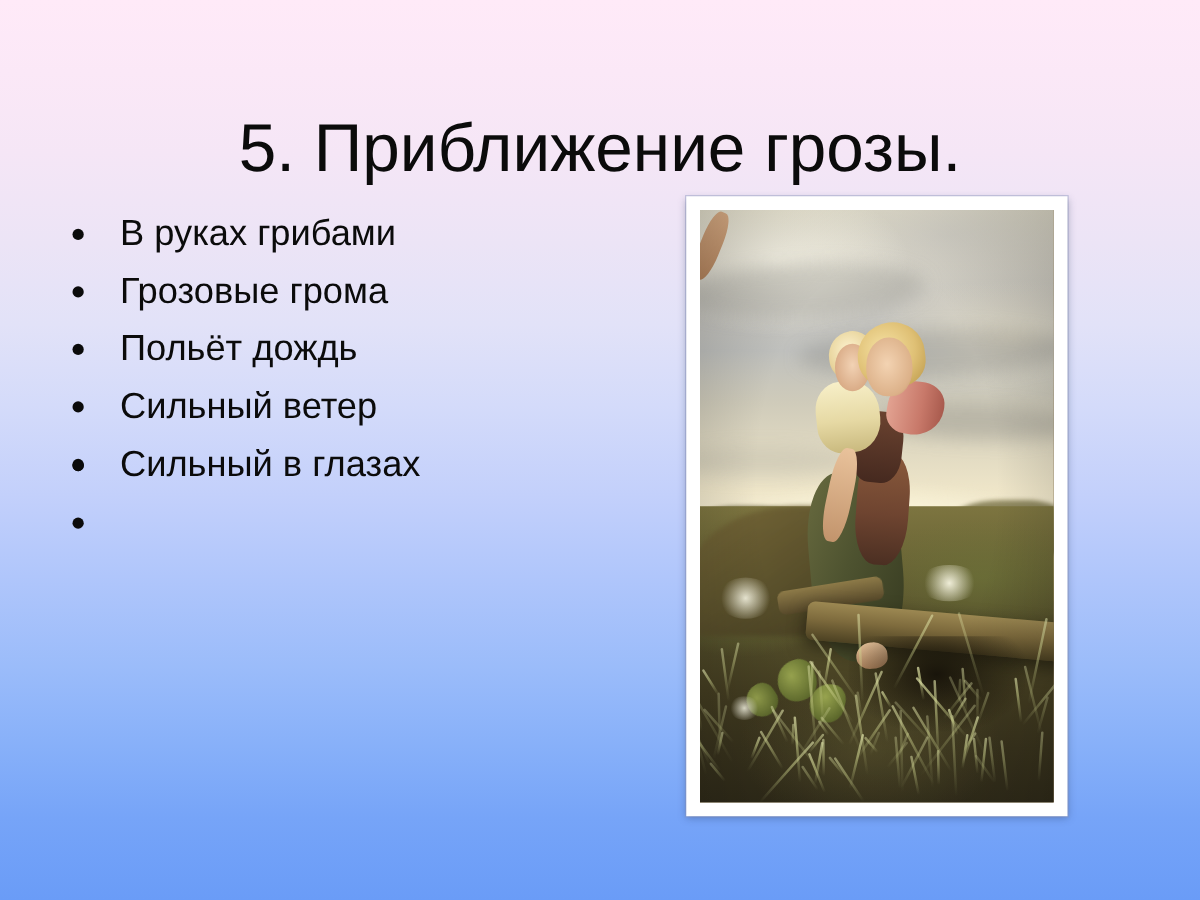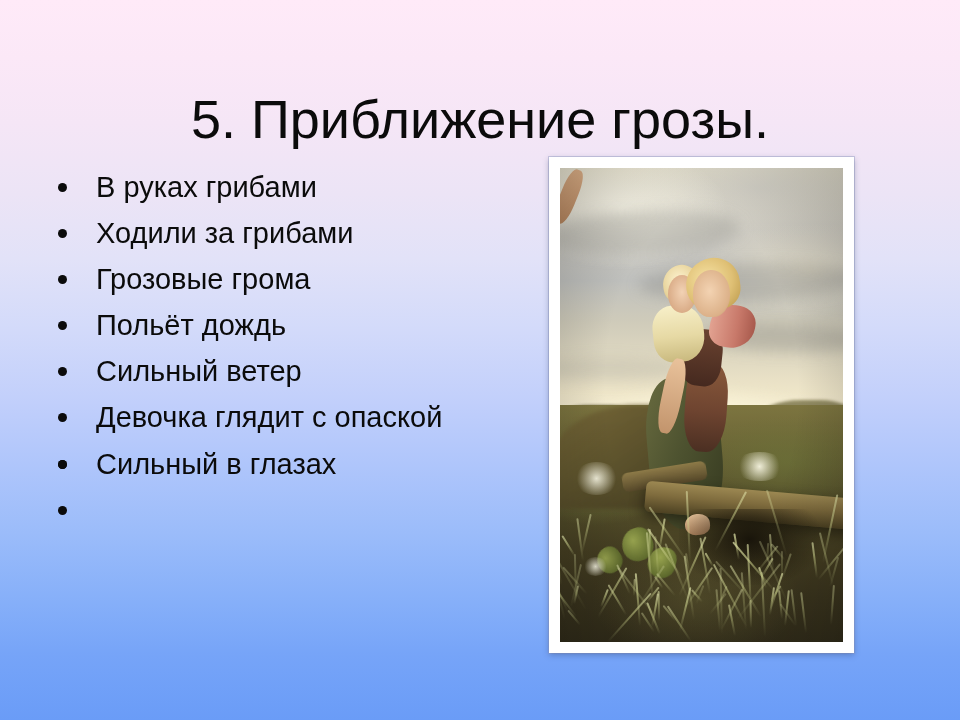--- a/index.html
+++ b/index.html
@@ -347,37 +347,32 @@
     <h1 id="slide-title">5. Приближение грозы.</h1>
   </div>
 
   <ul id="bullet-list">
     <li class="bullet-item">
       <span class="bullet-dot"></span>
       <span class="bullet-text">В руках грибами</span>
     </li>
     <li class="bullet-item">
       <span class="bullet-dot"></span>
-      <span class="bullet-text">Ходили за грибами</span>
+      <span class="bullet-text">Грозовые грома</span>
     </li>
     <li class="bullet-item">
       <span class="bullet-dot"></span>
-      <span class="bullet-text">Грозовые грома</span>
+      <span class="bullet-text">Польёт дождь</span>
     </li>
     <li class="bullet-item">
       <span class="bullet-dot"></span>
-      <span class="bullet-text">Польёт дождь</span>
-    </li>
-    <li class="bullet-item">
-      <span class="bullet-dot"></span>
       <span class="bullet-text">Сильный ветер</span>
     </li>
     <li class="bullet-item two-line">
       <span class="bullet-dot"></span>
-      <span class="bullet-text">Девочка глядит с опаской</span>
     </li>
     <li class="bullet-item two-line">
       <span class="bullet-dot"></span>
     </li>
     <li class="bullet-item">
       <span class="bullet-dot"></span>
       <span class="bullet-text">Сильный в глазах</span>
     </li>
     <li class="bullet-item">
       <span class="bullet-dot"></span>

